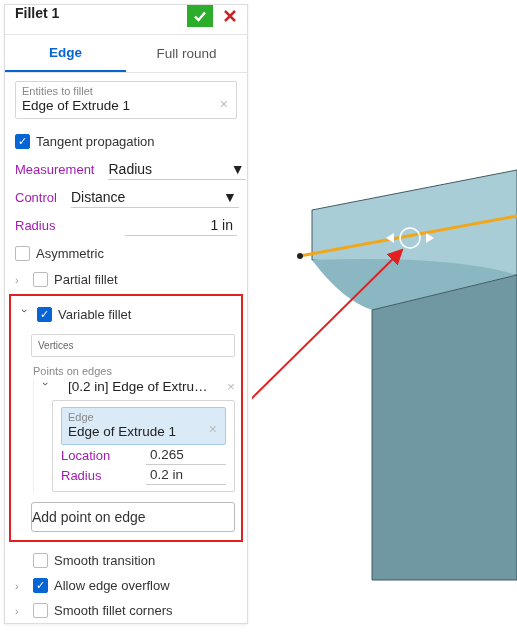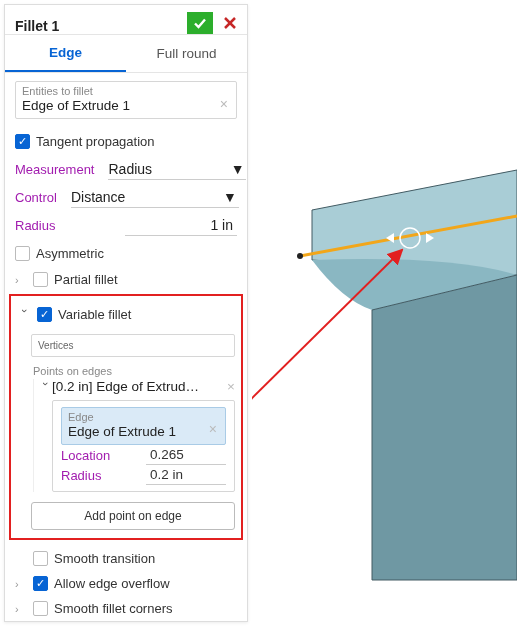--- a/index.html
+++ b/index.html
@@ -1,20 +1,20 @@
 <!DOCTYPE html>
 <html><head>
 <meta charset="utf-8">
 <style>
   * { box-sizing: border-box; }
   body { margin: 0; font-family: -apple-system, "Segoe UI", Arial, sans-serif; font-size: 13px; color: #333; background: #fff; width: 517px; height: 637px; overflow: hidden; position: relative; }
 
   .panel { position: absolute; left: 4px; top: 4px; width: 244px; background: #fff; border: 1px solid #ddd; box-shadow: 0 1px 3px rgba(0,0,0,.08); }
 
-  .header { display: flex; align-items: flex-end; height: 30px; border-bottom: 1px solid #e5e5e5; }
+  .header { display: flex; align-items: flex-start; height: 30px; border-bottom: 1px solid #e5e5e5; }
   .title { font-weight: 700; padding-left: 10px; flex: 1; color: #222; font-size: 14px; }
   .hdr-btns { display: flex; gap: 0; padding-right: 6px; }
   .accept { width: 26px; height: 22px; background: #2cae2c; display: flex; align-items: center; justify-content: center; }
   .cancel-icon { width: 22px; height: 22px; display: flex; align-items: center; justify-content: center; color: #c62828; font-size: 18px; font-weight: 700; margin-left:6px; }
 
   .tabs { display: flex; height: 38px; border-bottom: 1px solid #e5e5e5; }
   .tab { flex: 1; display: flex; align-items: center; justify-content: center; font-size: 13.5px; color: #555; cursor: pointer; }
   .tab.active { color: #0764d4; font-weight: 600; border-bottom: 2px solid #0764d4; }
 
   .sect { padding: 8px 10px 0 10px; }
@@ -38,30 +38,30 @@
   .section-row { display: flex; align-items: center; gap: 6px; padding: 5px 10px; }
   .chev { color: #999; font-size: 11px; width: 12px; display: inline-block; }
 
   .highlight-box { border: 2px solid #e22020; margin: 2px 4px 6px 4px; padding: 6px 6px 8px 6px; }
 
   .inner-field { border: 1px solid #d6d6d6; border-radius: 2px; padding: 5px 6px; font-size: 10px; color:#666; margin: 4px 0 8px 16px; }
 
   .poe-caption { font-size: 11px; color: #888; margin: 2px 2px 2px 2px; }
 
   .poe-list { border-left: 1px solid #eee; margin-left: 2px; padding-left: 6px; }
-  .poe-item-hdr { display:flex; align-items:center; gap:0; font-size:13.5px; color:#222; }
+  .poe-item-hdr { display:flex; align-items:center; gap:16px; font-size:13.5px; color:#222; }
   .poe-sub { border: 1px solid #d6d6d6; border-radius:2px; margin: 6px 0 8px 12px; padding: 6px 8px; }
 
   .edge-sel { background: #daeaf7; border:1px solid #a9cbe6; border-radius:2px; padding:3px 6px 5px 6px; position:relative; }
 
   .kvrow { display:flex; align-items:center; justify-content:space-between; }
   .kvrow .label { flex:1; }
   .kvrow .val { width:80px; text-align:left; border-bottom:1px solid #ccc; padding:2px 4px; font-size:13.5px; }
 
-  .btn { border:1px solid #bbb; border-radius:3px; padding:6px 0; text-align:center; font-size:12px; color:#333; margin-top:10px; }
+  .btn { border:1px solid #bbb; border-radius:3px; padding:6px 0; text-align:left; font-size:14px; color:#333; margin-top:10px; }
 
   
   .viewport { position:absolute; left:252px; top:100px; width:265px; height:500px; }
   .line-arrow { stroke:#e22020; stroke-width:2; }
   .manip { stroke:#fff; stroke-width:1.5; fill:none; }
 
 </style>
 </head>
 <body>
 

